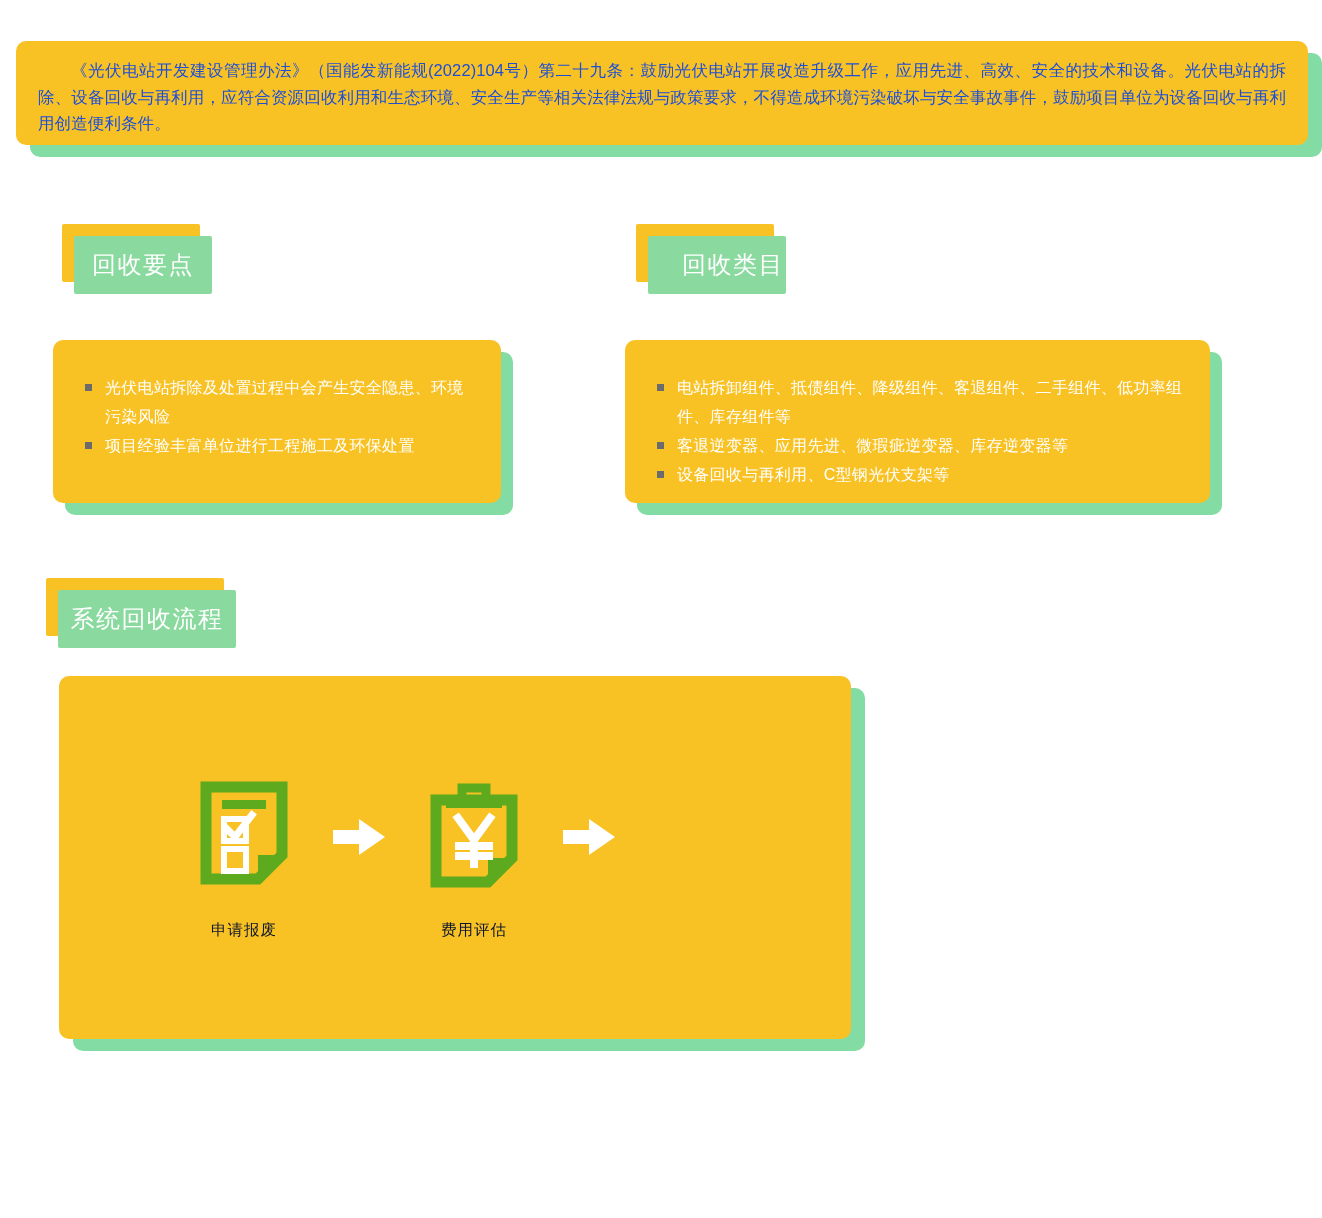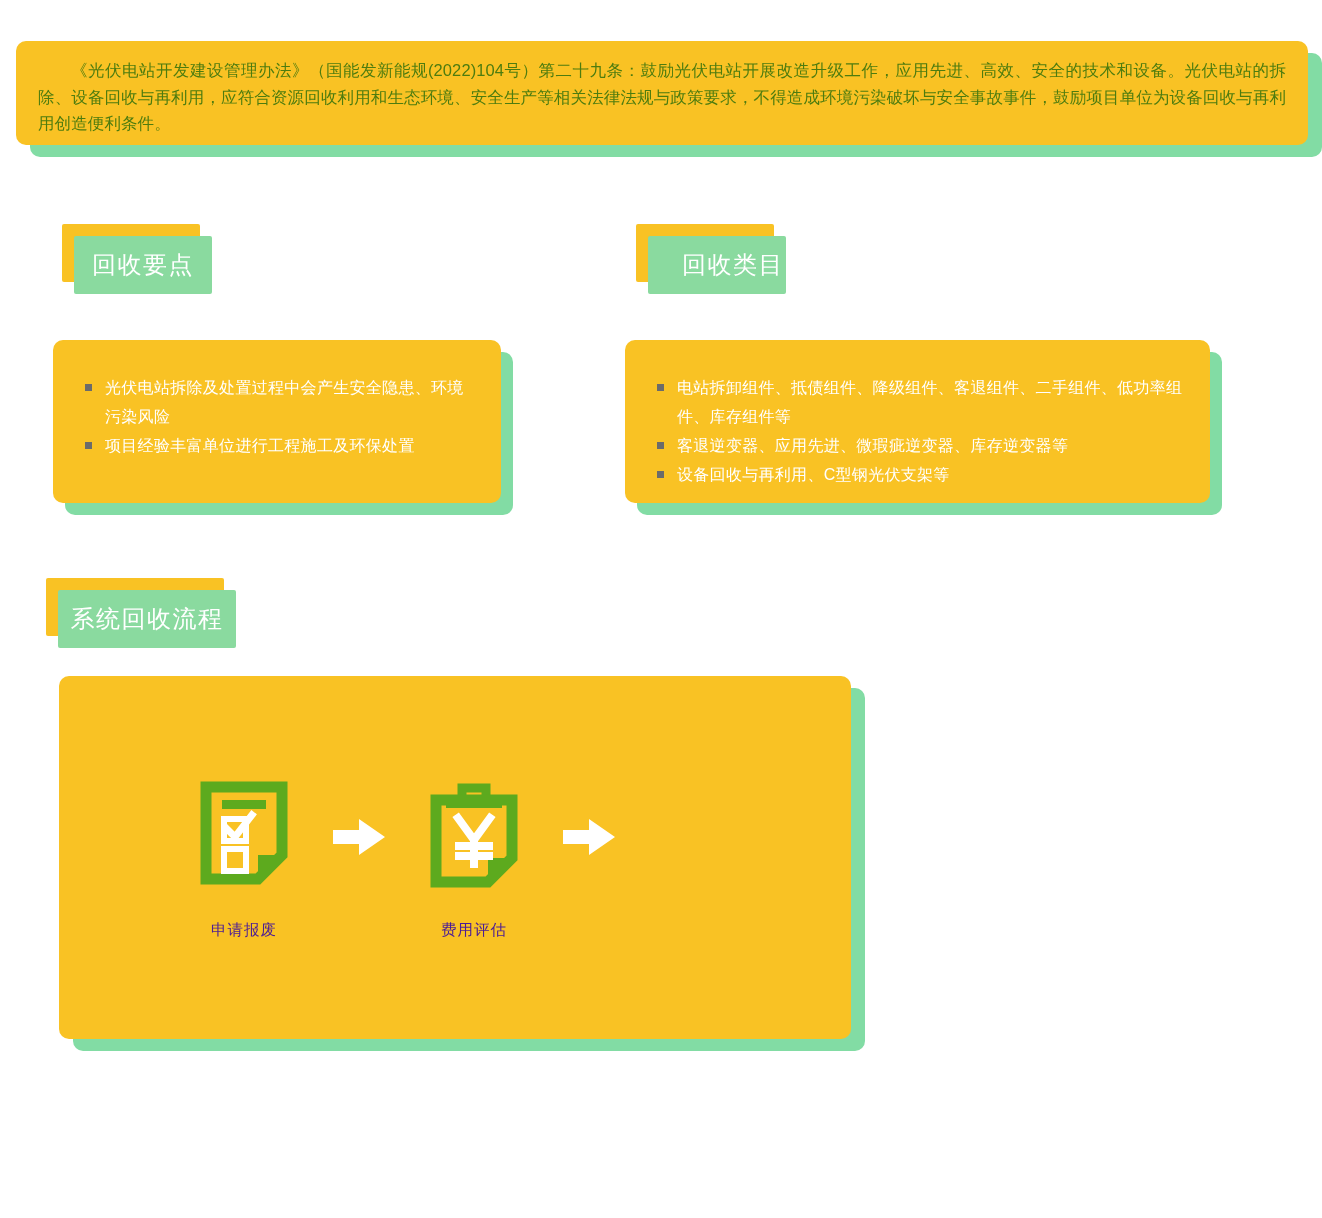--- a/index.html
+++ b/index.html
@@ -28,21 +28,21 @@
 
   
   #quote-banner { left: 16px; top: 41px; width: 1306px; height: 116px; }
   #quote-banner .shade { left: 14px; top: 12px; width: 1292px; height: 104px; }
   #quote-banner .face  { left: 0;    top: 0;    width: 1292px; height: 104px; }
   #quote-banner .quote-text {
     position: absolute;
     left: 0; top: 0;
     width: 1292px; height: 104px;
     padding: 16px 22px 16px 22px;
-    color: #4d7c0f;
+    color: #1d4ed8;
     font-size: 16.5px;
     line-height: 26.5px;
     text-align: justify;
     text-justify: inter-character;
     text-indent: 33px;
     letter-spacing: 0.1px;
   }
 
   
   .section-header { position: absolute; }
@@ -138,21 +138,21 @@
   }
   .flow-step .step-icon {
     width: 100px;
     height: 118px;
     display: flex;
     align-items: center;
     justify-content: center;
   }
   .flow-step .step-label {
     margin-top: 28px;
-    color: #4c1d95;
+    color: #0f172a;
     font-size: 15.5px;
     letter-spacing: 1px;
     white-space: nowrap;
   }
 
   .flow-arrow {
     width: 84px;
     display: flex;
     align-items: center;
     justify-content: center;

